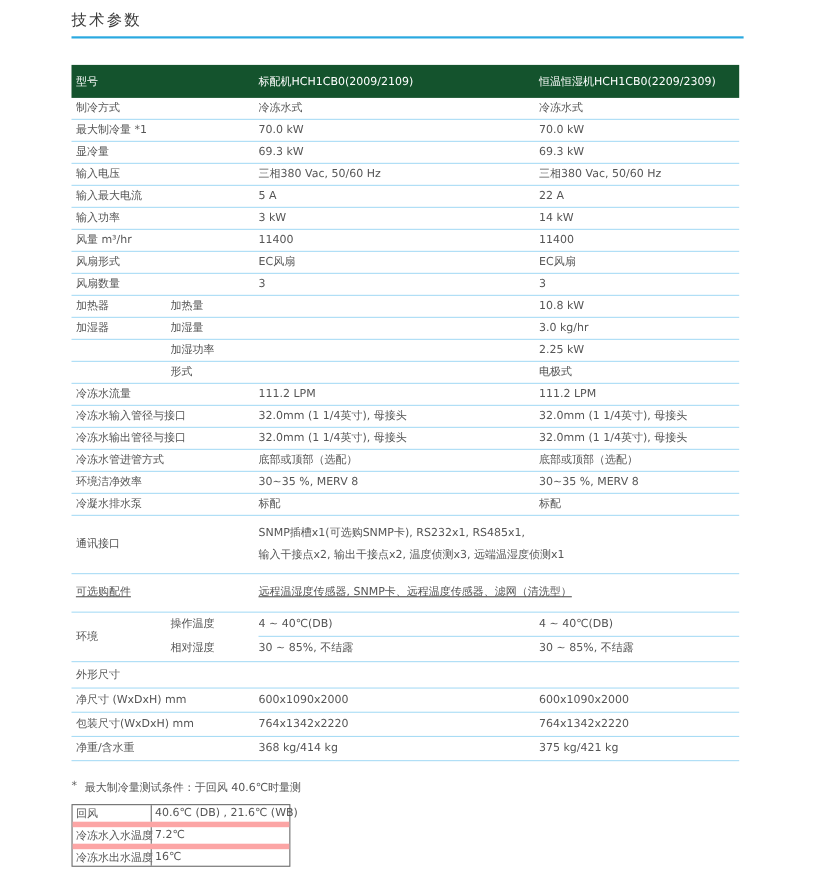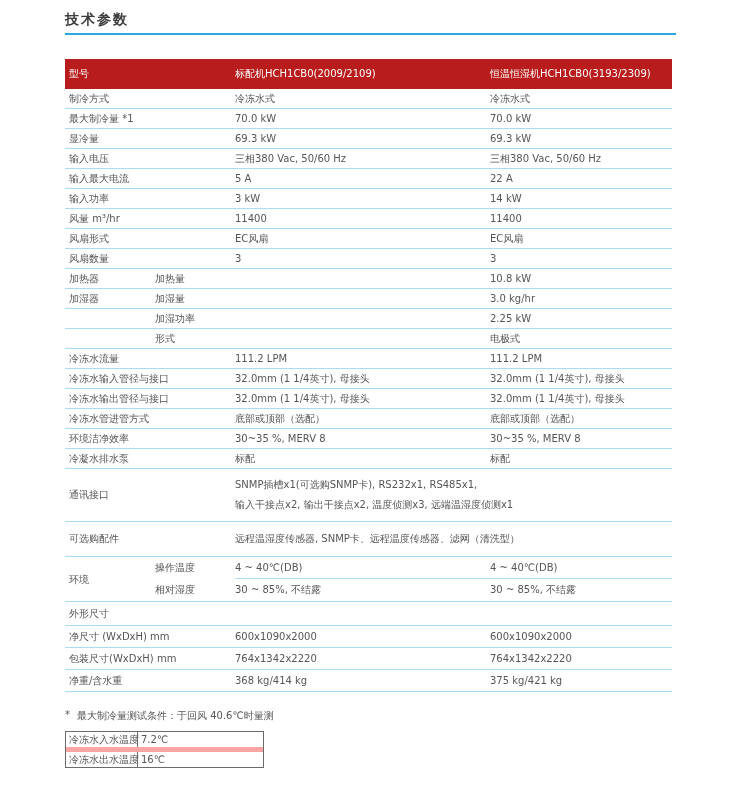--- a/index.html
+++ b/index.html
@@ -5,50 +5,50 @@
   html,body{margin:0;padding:0;background:#ffffff;}
   body{
     width:744px;height:791px;overflow:hidden;
     font-family:"DejaVu Sans",sans-serif;
     -webkit-font-smoothing:antialiased;
     color:#4f4f4f;
   }
   .page{padding:10px 0 0 65px;}
 
   .title{
-    font-size:14px;font-weight:700;color:#3d3d3d;
+    font-size:14px;font-weight:400;color:#3d3d3d;
     letter-spacing:2px;line-height:18px;
   }
   .title-rule{width:611px;height:2px;background:#2aa9e0;margin-top:5px;}
 
   .spec-table{width:607px;margin-top:24px;font-size:10px;color:#555;}
 
   .spec-header{
-    display:flex;align-items:center;height:30px;background:#b91c1c;color:#ffffff;
+    display:flex;align-items:center;height:30px;background:#14532d;color:#ffffff;
   }
   .spec-header .h-model{width:170px;flex:none;padding-left:4px;box-sizing:border-box;}
   .spec-header .h-col1{width:255px;flex:none;}
   .spec-header .h-col2{width:182px;flex:none;}
   .spec-header .h-sub{margin-left:0;}
 
   .spec-row{display:flex;align-items:stretch;border-bottom:1px solid #a9dcf5;min-height:19px;}
   .spec-row.sep-partial{border-bottom:none;}
   .spec-row.sep-partial .cell-v1,
   .spec-row.sep-partial .cell-v2,
   .spec-row.sep-partial .cell-span{border-bottom:1px solid #a9dcf5;}
   .cell{display:flex;align-items:center;line-height:12px;}
   .cell-label{width:90px;flex:none;padding-left:4px;box-sizing:border-box;white-space:nowrap;}
   .cell-sub{width:80px;flex:none;white-space:nowrap;}
   .cell-v1{width:255px;flex:none;}
   .cell-v2{width:182px;flex:none;}
   .cell-span{width:437px;flex:none;flex-direction:column;align-items:flex-start;justify-content:center;}
   .cell-span .line{line-height:20px;white-space:nowrap;}
 
   .spec-row.tall-comm{min-height:52px;}
-  .spec-row.tall-opt{min-height:34px;}
+  .spec-row.tall-opt{min-height:34px;text-decoration:underline;}
   .spec-row.env{min-height:22px;}
   .spec-row.section{min-height:23px;gap:34px;}
   .spec-row.dims{min-height:21px;}
   .label-center{position:relative;top:17px;align-items:flex-start;}
 
   .footnote{margin-top:17px;font-size:10px;color:#555;display:flex;}
   .footnote .marker{width:12px;flex:none;}
 
   .mini-table{
     margin-top:8px;width:199px;border:1px solid #6b6b6b;box-sizing:border-box;
@@ -67,21 +67,21 @@
   <div class="title">技术参数</div>
   <div class="title-rule"></div>
 
   <div class="spec-table">
     <div class="spec-header">
       <div class="h-model">型号</div>
       <div class="h-col1">
         <span>标配机</span><span class="h-sub">HCH1CB0(2009/2109)</span>
       </div>
       <div class="h-col2">
-        <span>恒温恒湿机</span><span class="h-sub">HCH1CB0(3193/2309)</span>
+        <span>恒温恒湿机</span><span class="h-sub">HCH1CB0(2209/2309)</span>
       </div>
     </div>
     <div>
         <div class="spec-row">
           <div class="cell cell-label">制冷方式</div>
           <div class="cell cell-sub"></div>
           <div class="cell cell-v1">冷冻水式</div>
           <div class="cell cell-v2">冷冻水式</div>
         </div>
         <div class="spec-row">
@@ -246,20 +246,24 @@
       </div>
   </div>
 
   <div class="footnote">
     <span class="marker">*</span>
     <span>最大制冷量测试条件：于回风 40.6℃时量测</span>
   </div>
 
   <div class="mini-table">
       <div class="mini-row">
+        <div class="mini-label">回风</div>
+        <div class="mini-value">40.6℃ (DB) , 21.6℃ (WB)</div>
+      </div>
+      <div class="mini-row">
         <div class="mini-label">冷冻水入水温度</div>
         <div class="mini-value">7.2℃</div>
       </div>
       <div class="mini-row">
         <div class="mini-label">冷冻水出水温度</div>
         <div class="mini-value">16℃</div>
       </div>
     </div>
 
 </div>

